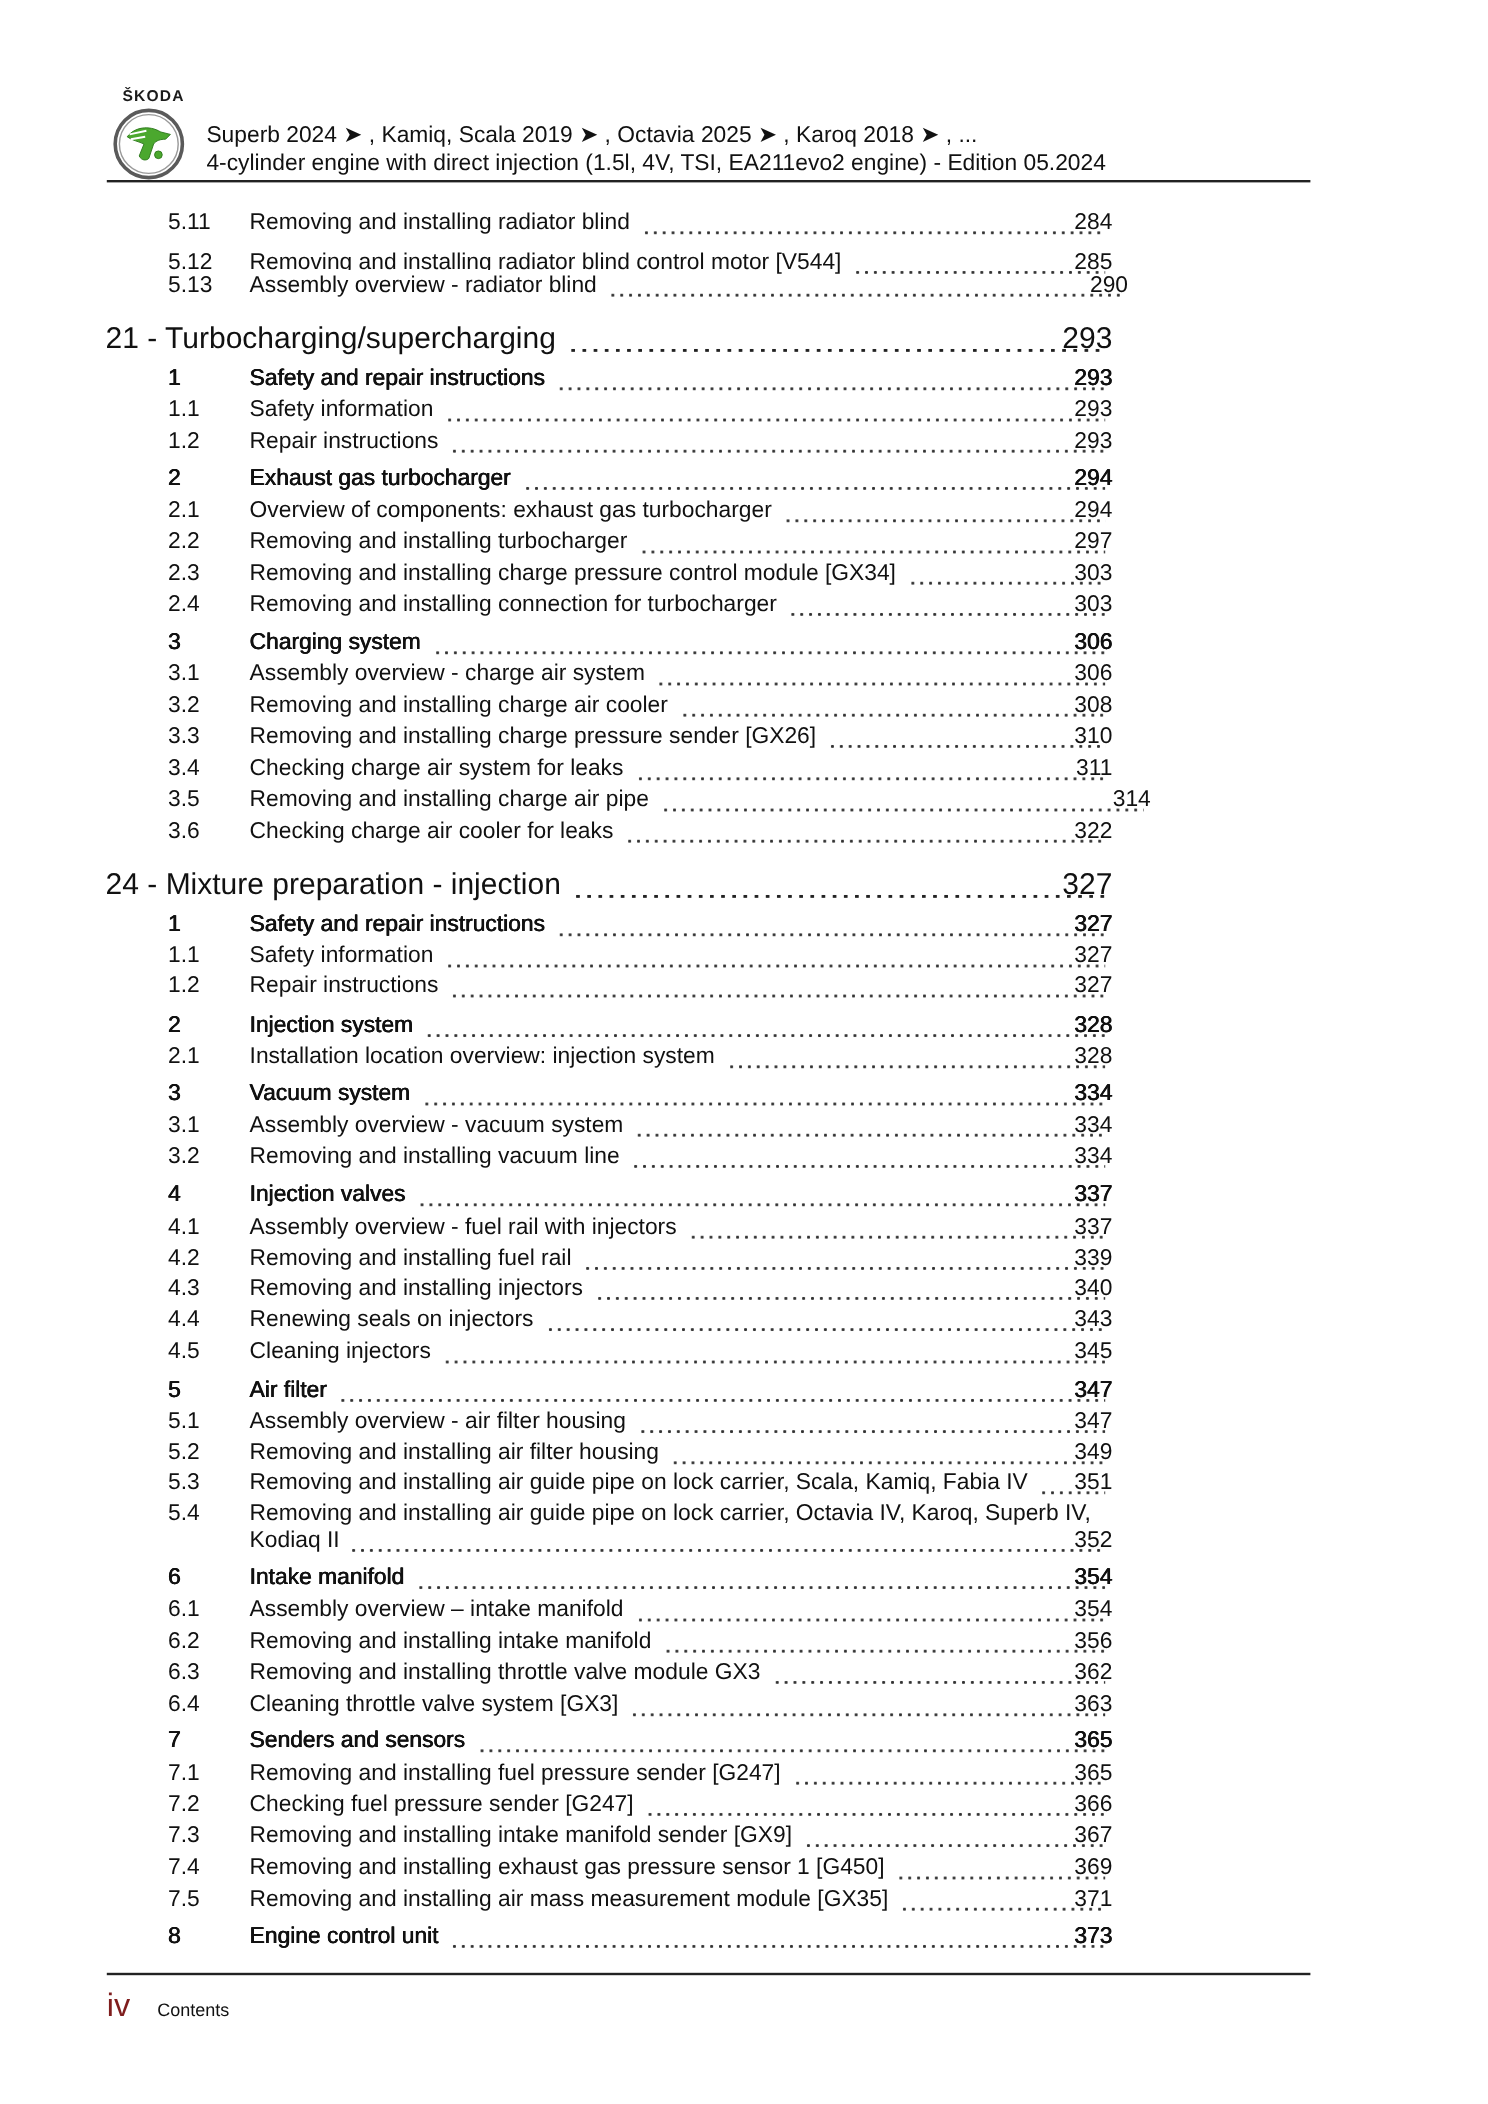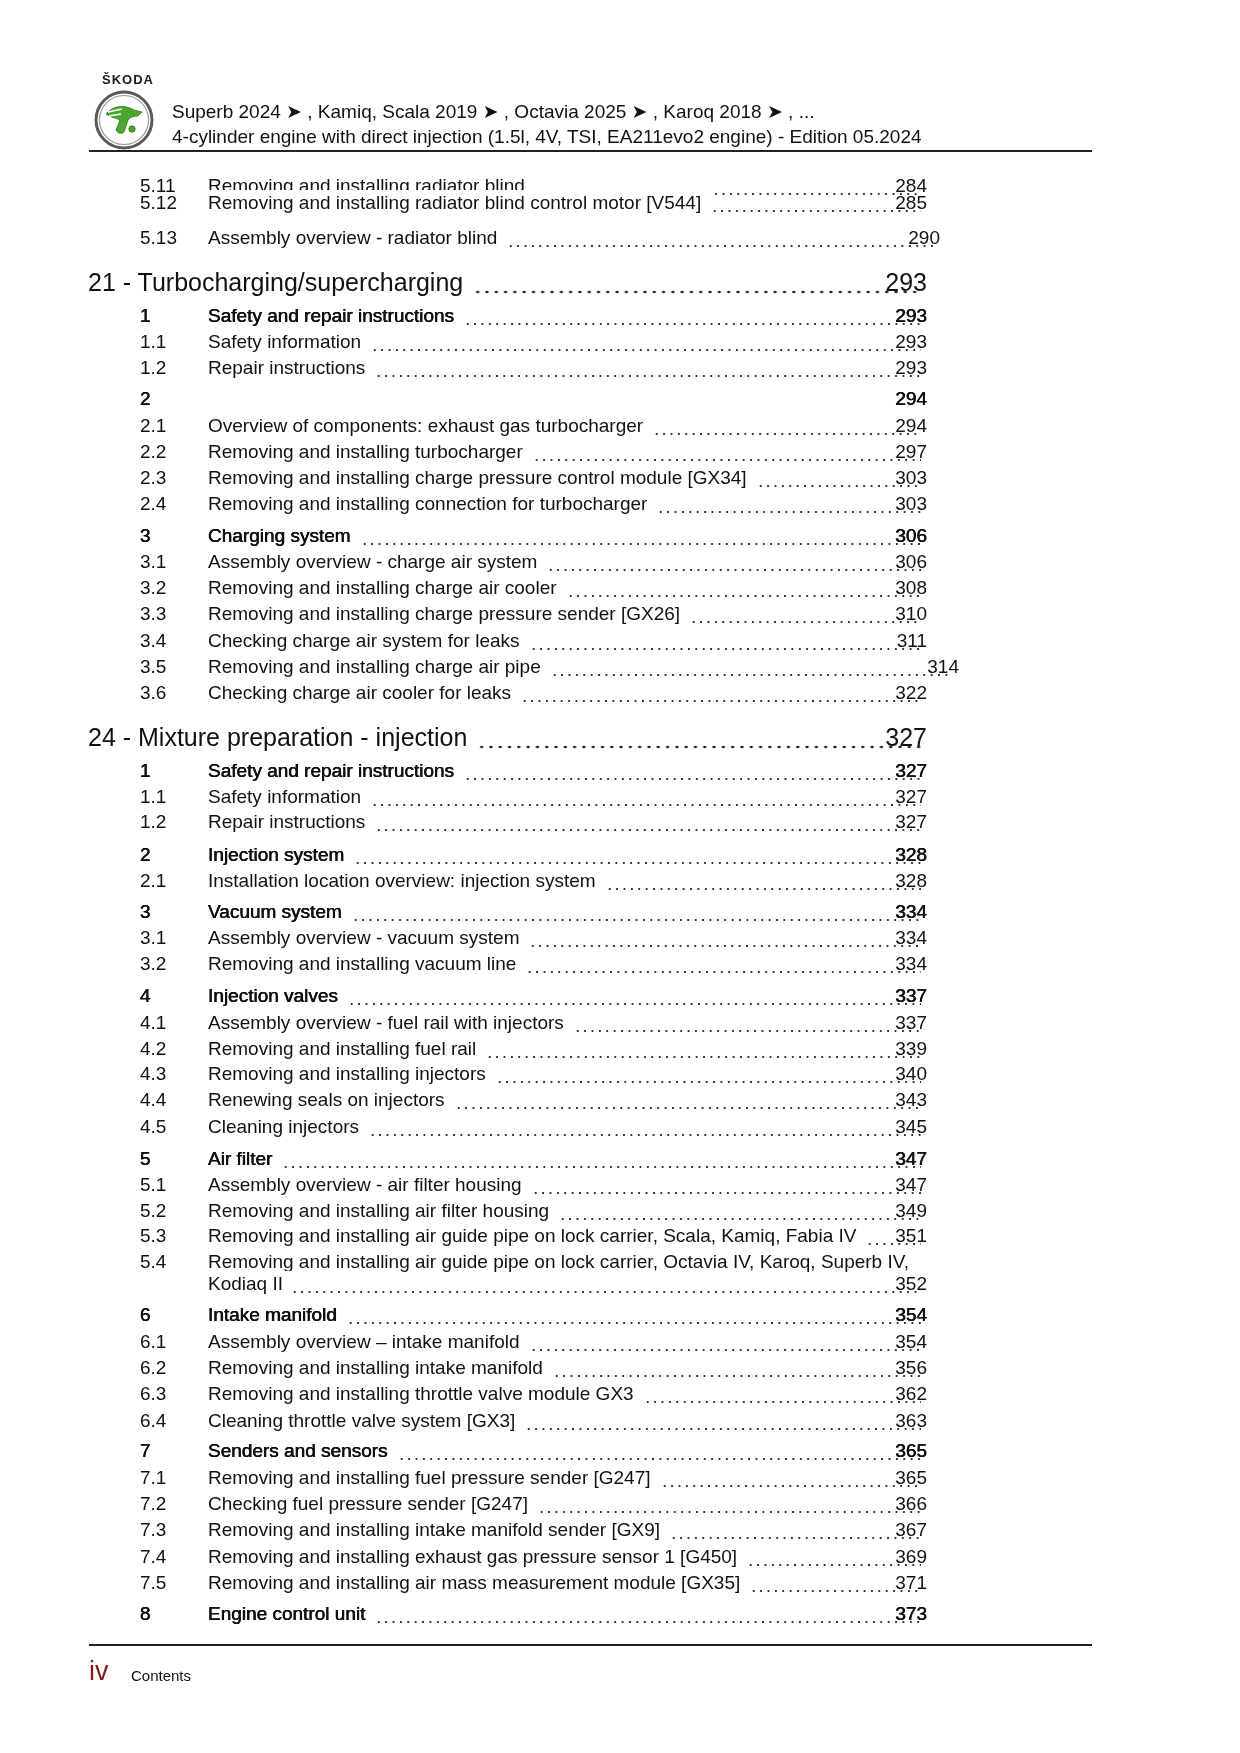--- a/index.html
+++ b/index.html
@@ -55,21 +55,21 @@
 
 <div id="toc">
     <div class="row ent" style="top: 173px;">
       <span class="num">5.11</span>
       <div class="lead">
         <span class="title">Removing and installing radiator blind</span>
         <span class="dots"></span>
       </div>
       <span class="page">284</span>
     </div>
-    <div class="row ent" style="top: 190px;">
+    <div class="row ent" style="top: 206px;">
       <span class="num">5.12</span>
       <div class="lead">
         <span class="title">Removing and installing radiator blind control motor [V544]</span>
         <span class="dots"></span>
       </div>
       <span class="page">285</span>
     </div>
     <div class="row ent" style="top: 225px; padding-left: 13px;">
       <span class="num">5.13</span>
       <div class="lead">
@@ -104,20 +104,24 @@
     <div class="row ent" style="top: 355px;">
       <span class="num">1.2</span>
       <div class="lead">
         <span class="title">Repair instructions</span>
         <span class="dots"></span>
       </div>
       <span class="page">293</span>
     </div>
     <div class="row sec" style="top: 386px;">
       <span class="num">2</span>
+      <div class="lead">
+        <span class="title">Exhaust gas turbocharger</span>
+        <span class="dots"></span>
+      </div>
       <span class="page">294</span>
     </div>
     <div class="row ent" style="top: 413px;">
       <span class="num">2.1</span>
       <div class="lead">
         <span class="title">Overview of components: exhaust gas turbocharger</span>
         <span class="dots"></span>
       </div>
       <span class="page">294</span>
     </div>

